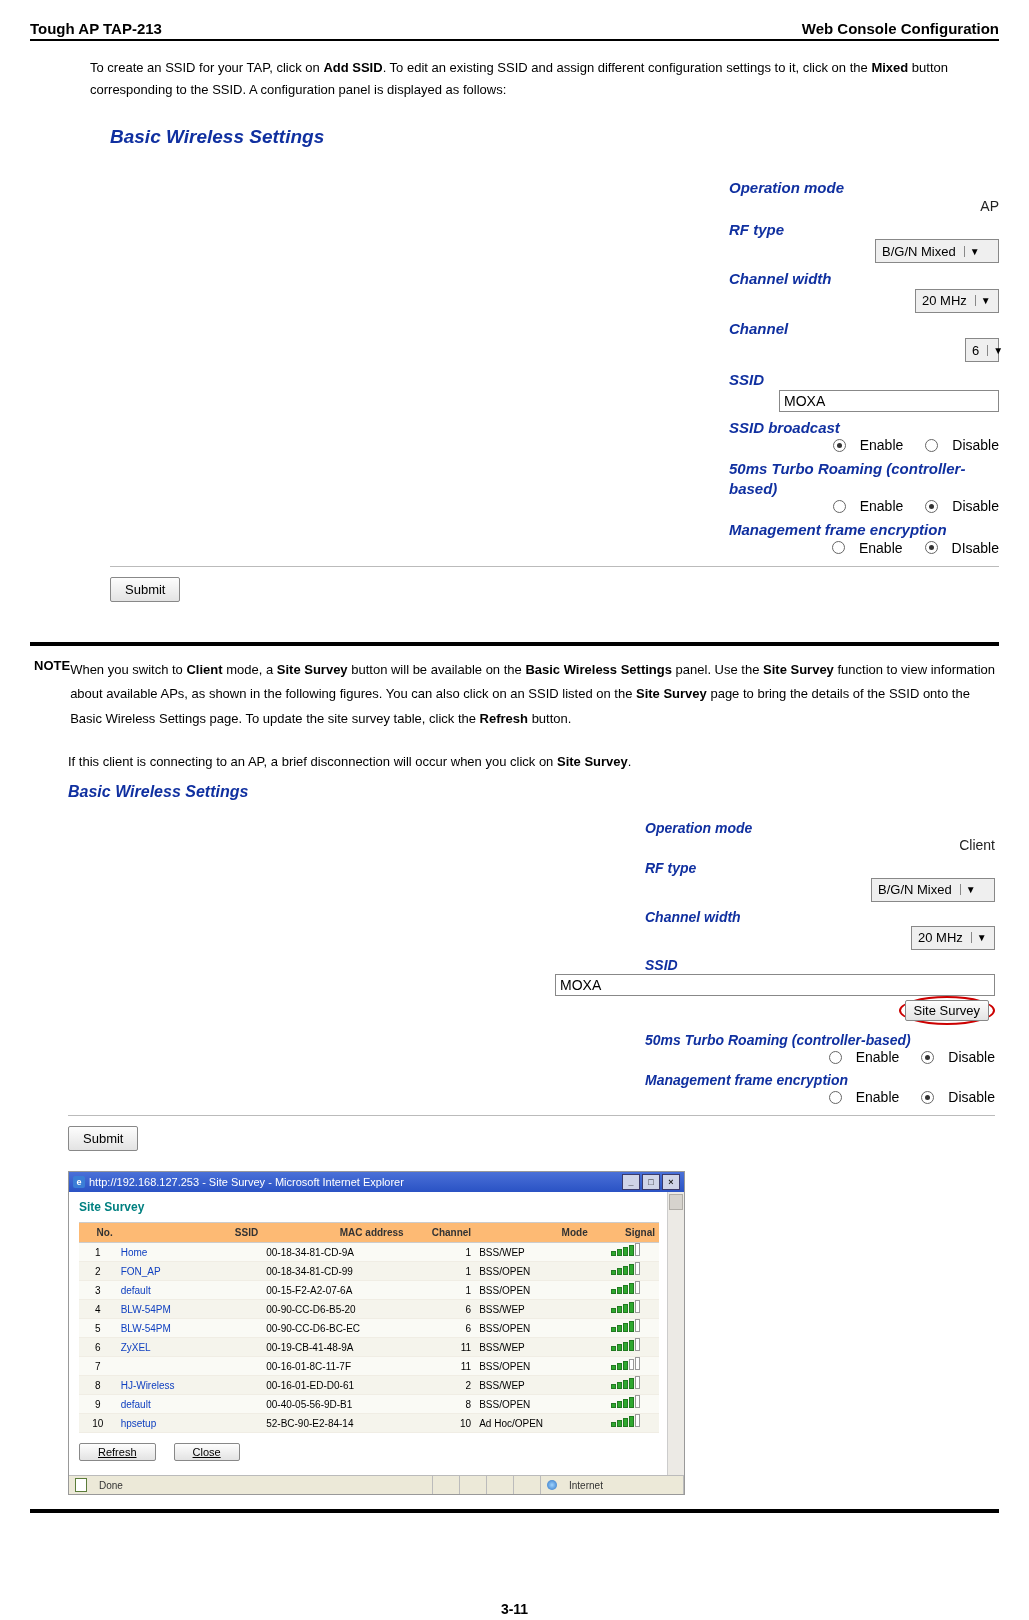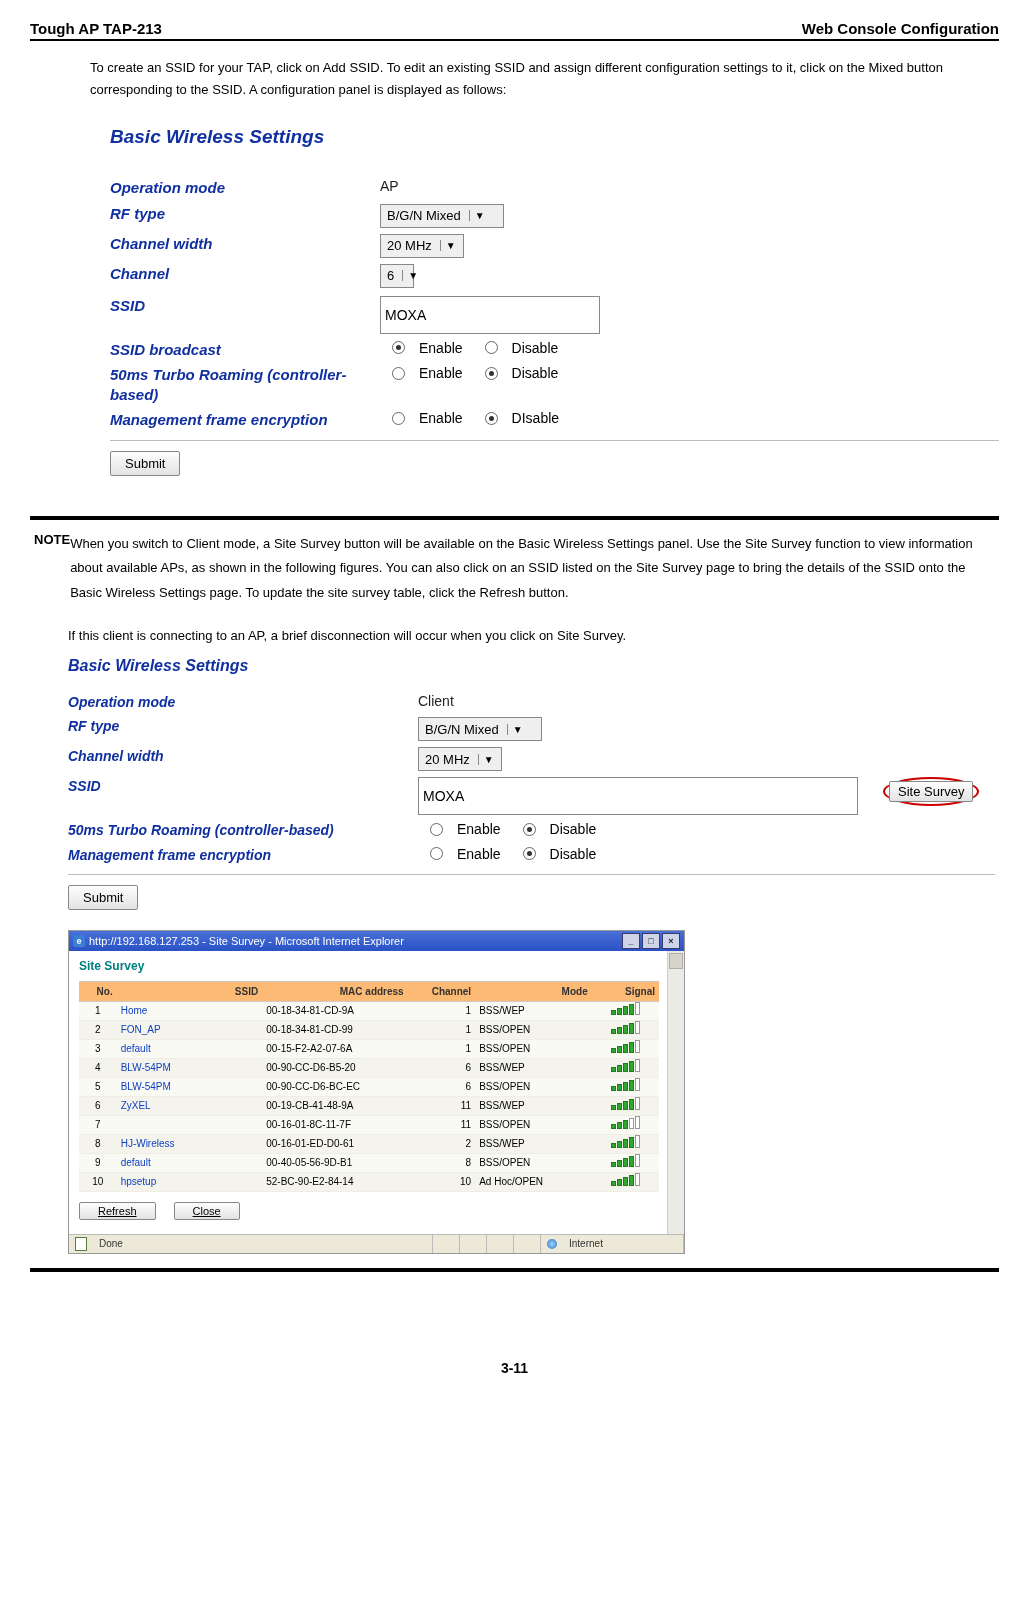--- a/index.html
+++ b/index.html
@@ -17,36 +17,37 @@
     border-bottom: 2px solid #000;
     padding-bottom: 2px;
     margin-bottom: 16px;
     font-weight: bold;
     font-size: 15px;
   }
   .intro-para {
     margin: 0 40px 25px 60px;
     line-height: 1.7;
   }
-  .bold { font-weight: normal; }
+  .bold { font-weight: bold; }
   .panel-shot {
     margin: 0 0 40px 80px;
     font-family: Arial, Helvetica, sans-serif;
   }
   .panel-title {
     color: #1030a0;
     font-weight: bold;
     font-style: italic;
     font-size: 19px;
     margin-bottom: 30px;
   }
   .form-row {
     display: flex;
-    align-items: flex-start;
+    align-items: flex-end;
     margin-bottom: 6px;
+    flex-direction: column;
   }
   .form-label {
     width: 270px;
     color: #1030a0;
     font-weight: bold;
     font-style: italic;
     font-size: 15px;
     line-height: 1.3;
   }
   .mlabel { width: 280px; }
@@ -65,21 +66,21 @@
     padding: 0 6px;
   }
   .sel .caret {
     margin-left: 8px;
     border-left: 1px solid #888;
     padding-left: 5px;
     font-size: 10px;
   }
   .txt-in {
     border: 1px solid #888;
-    padding: 10px 4px;
+    padding: 2px 4px;
     min-width: 210px;
     display: inline-block;
     font-size: 14px;
     background: #fff;
   }
   .radio-grp {
     display: inline-flex;
     align-items: center;
     gap: 10px;
     font-size: 14px;

